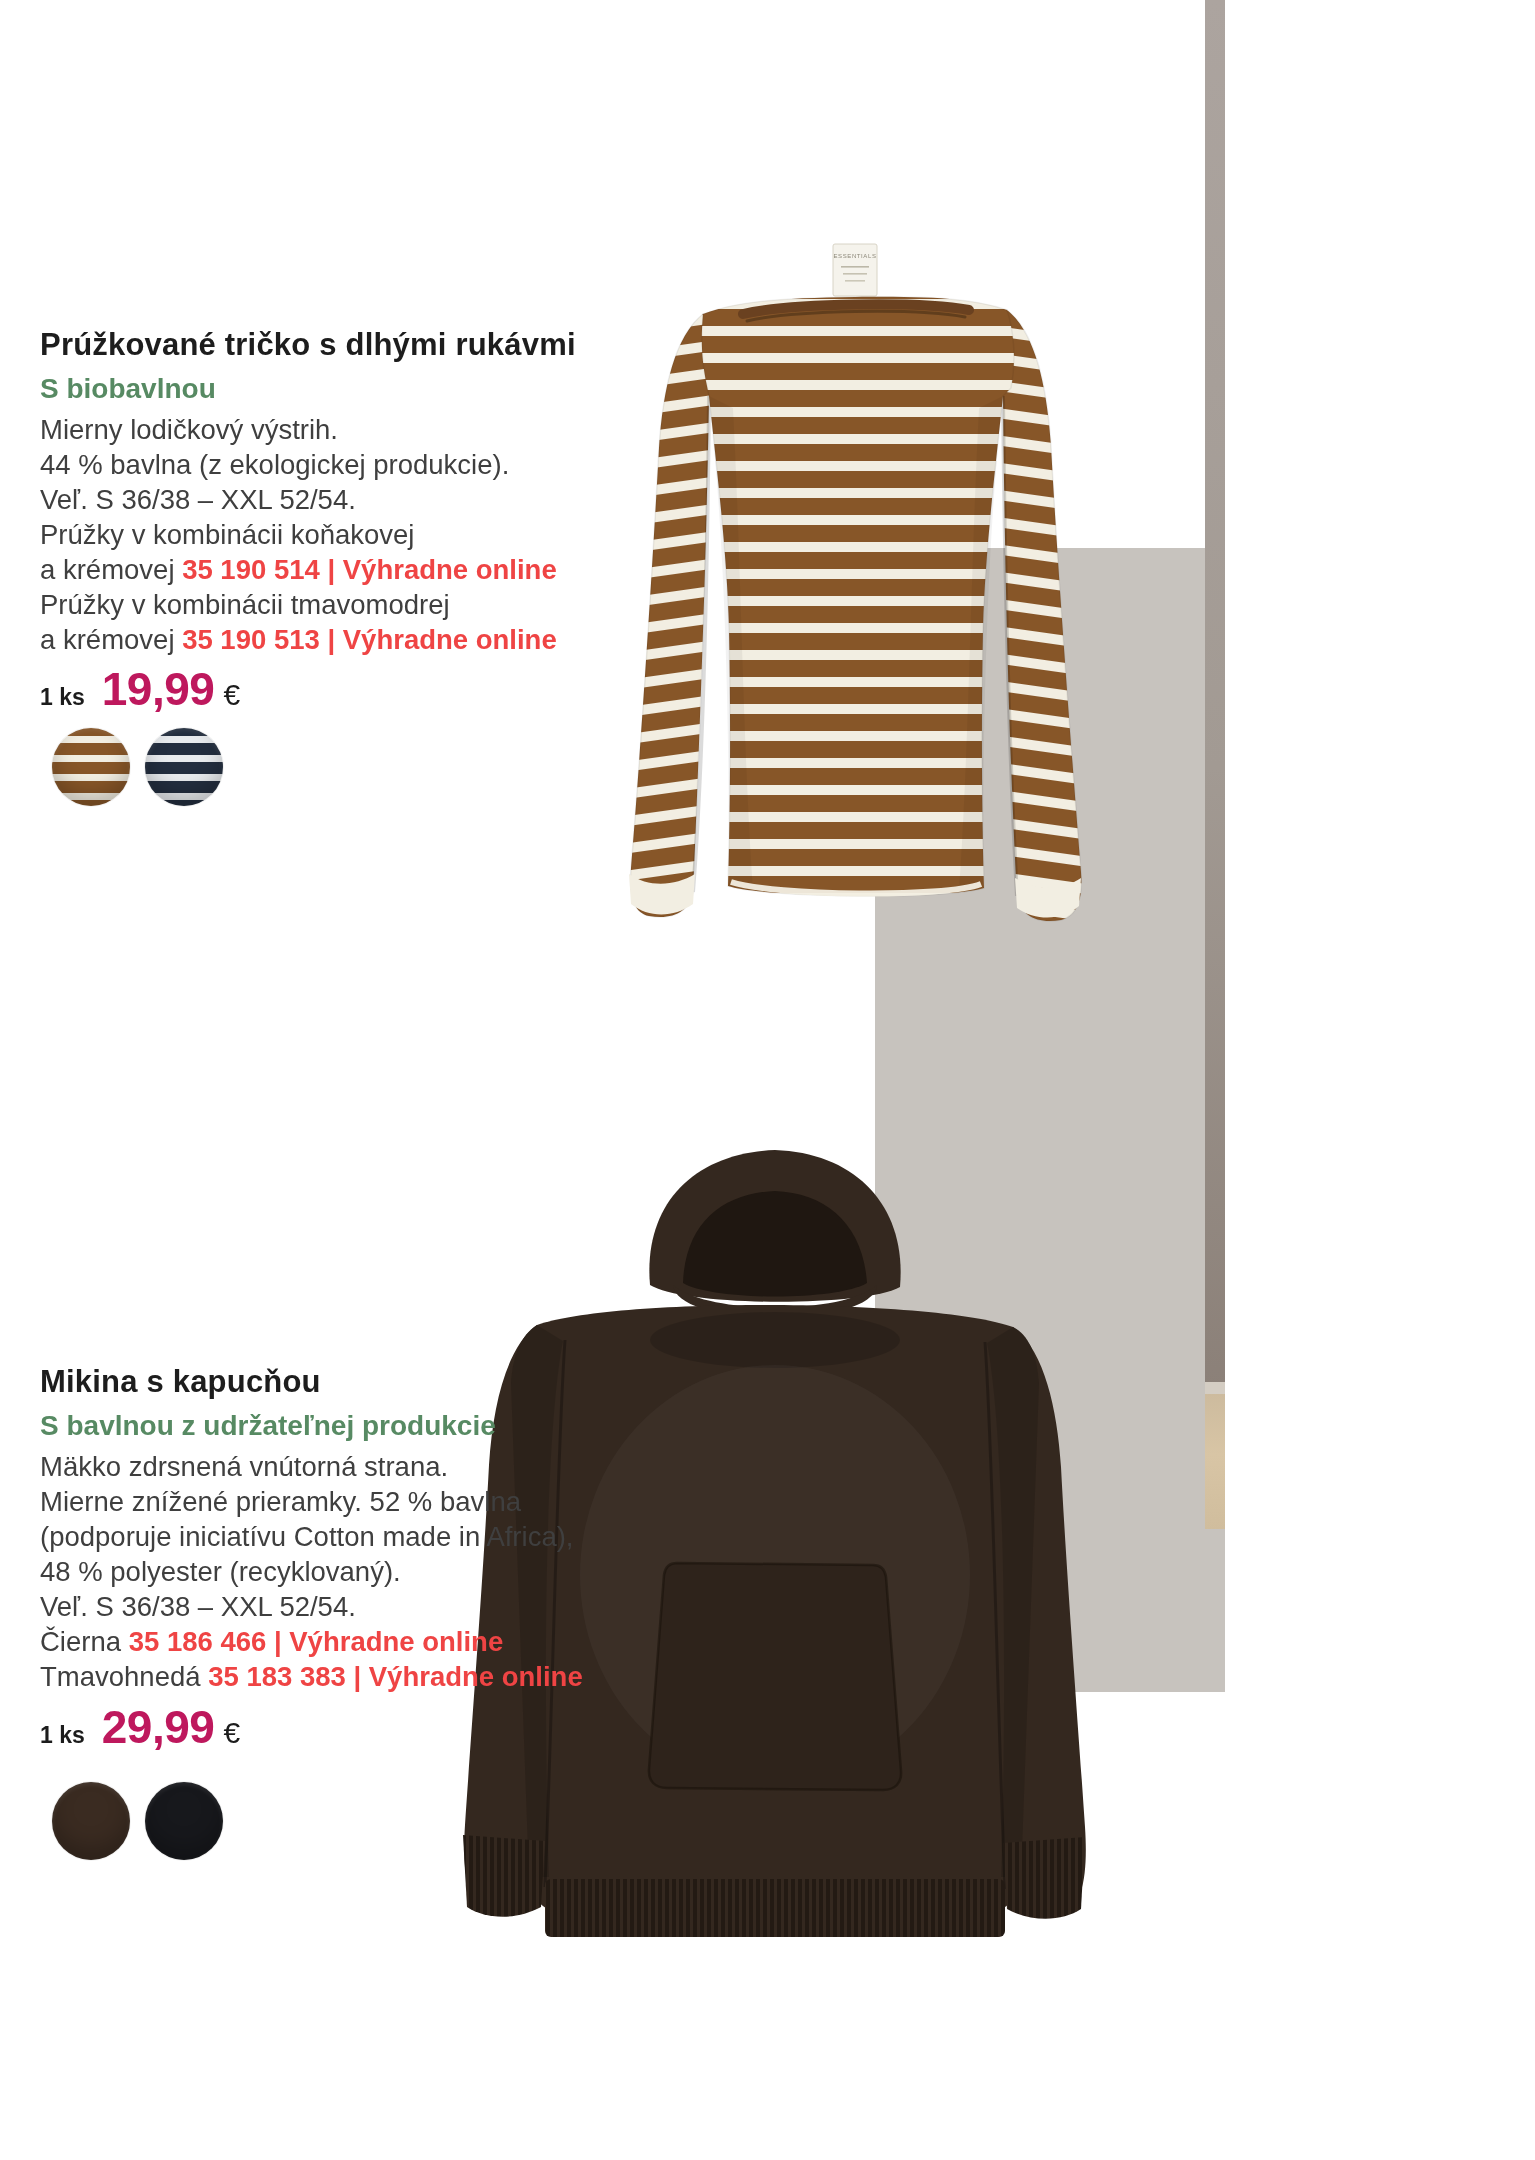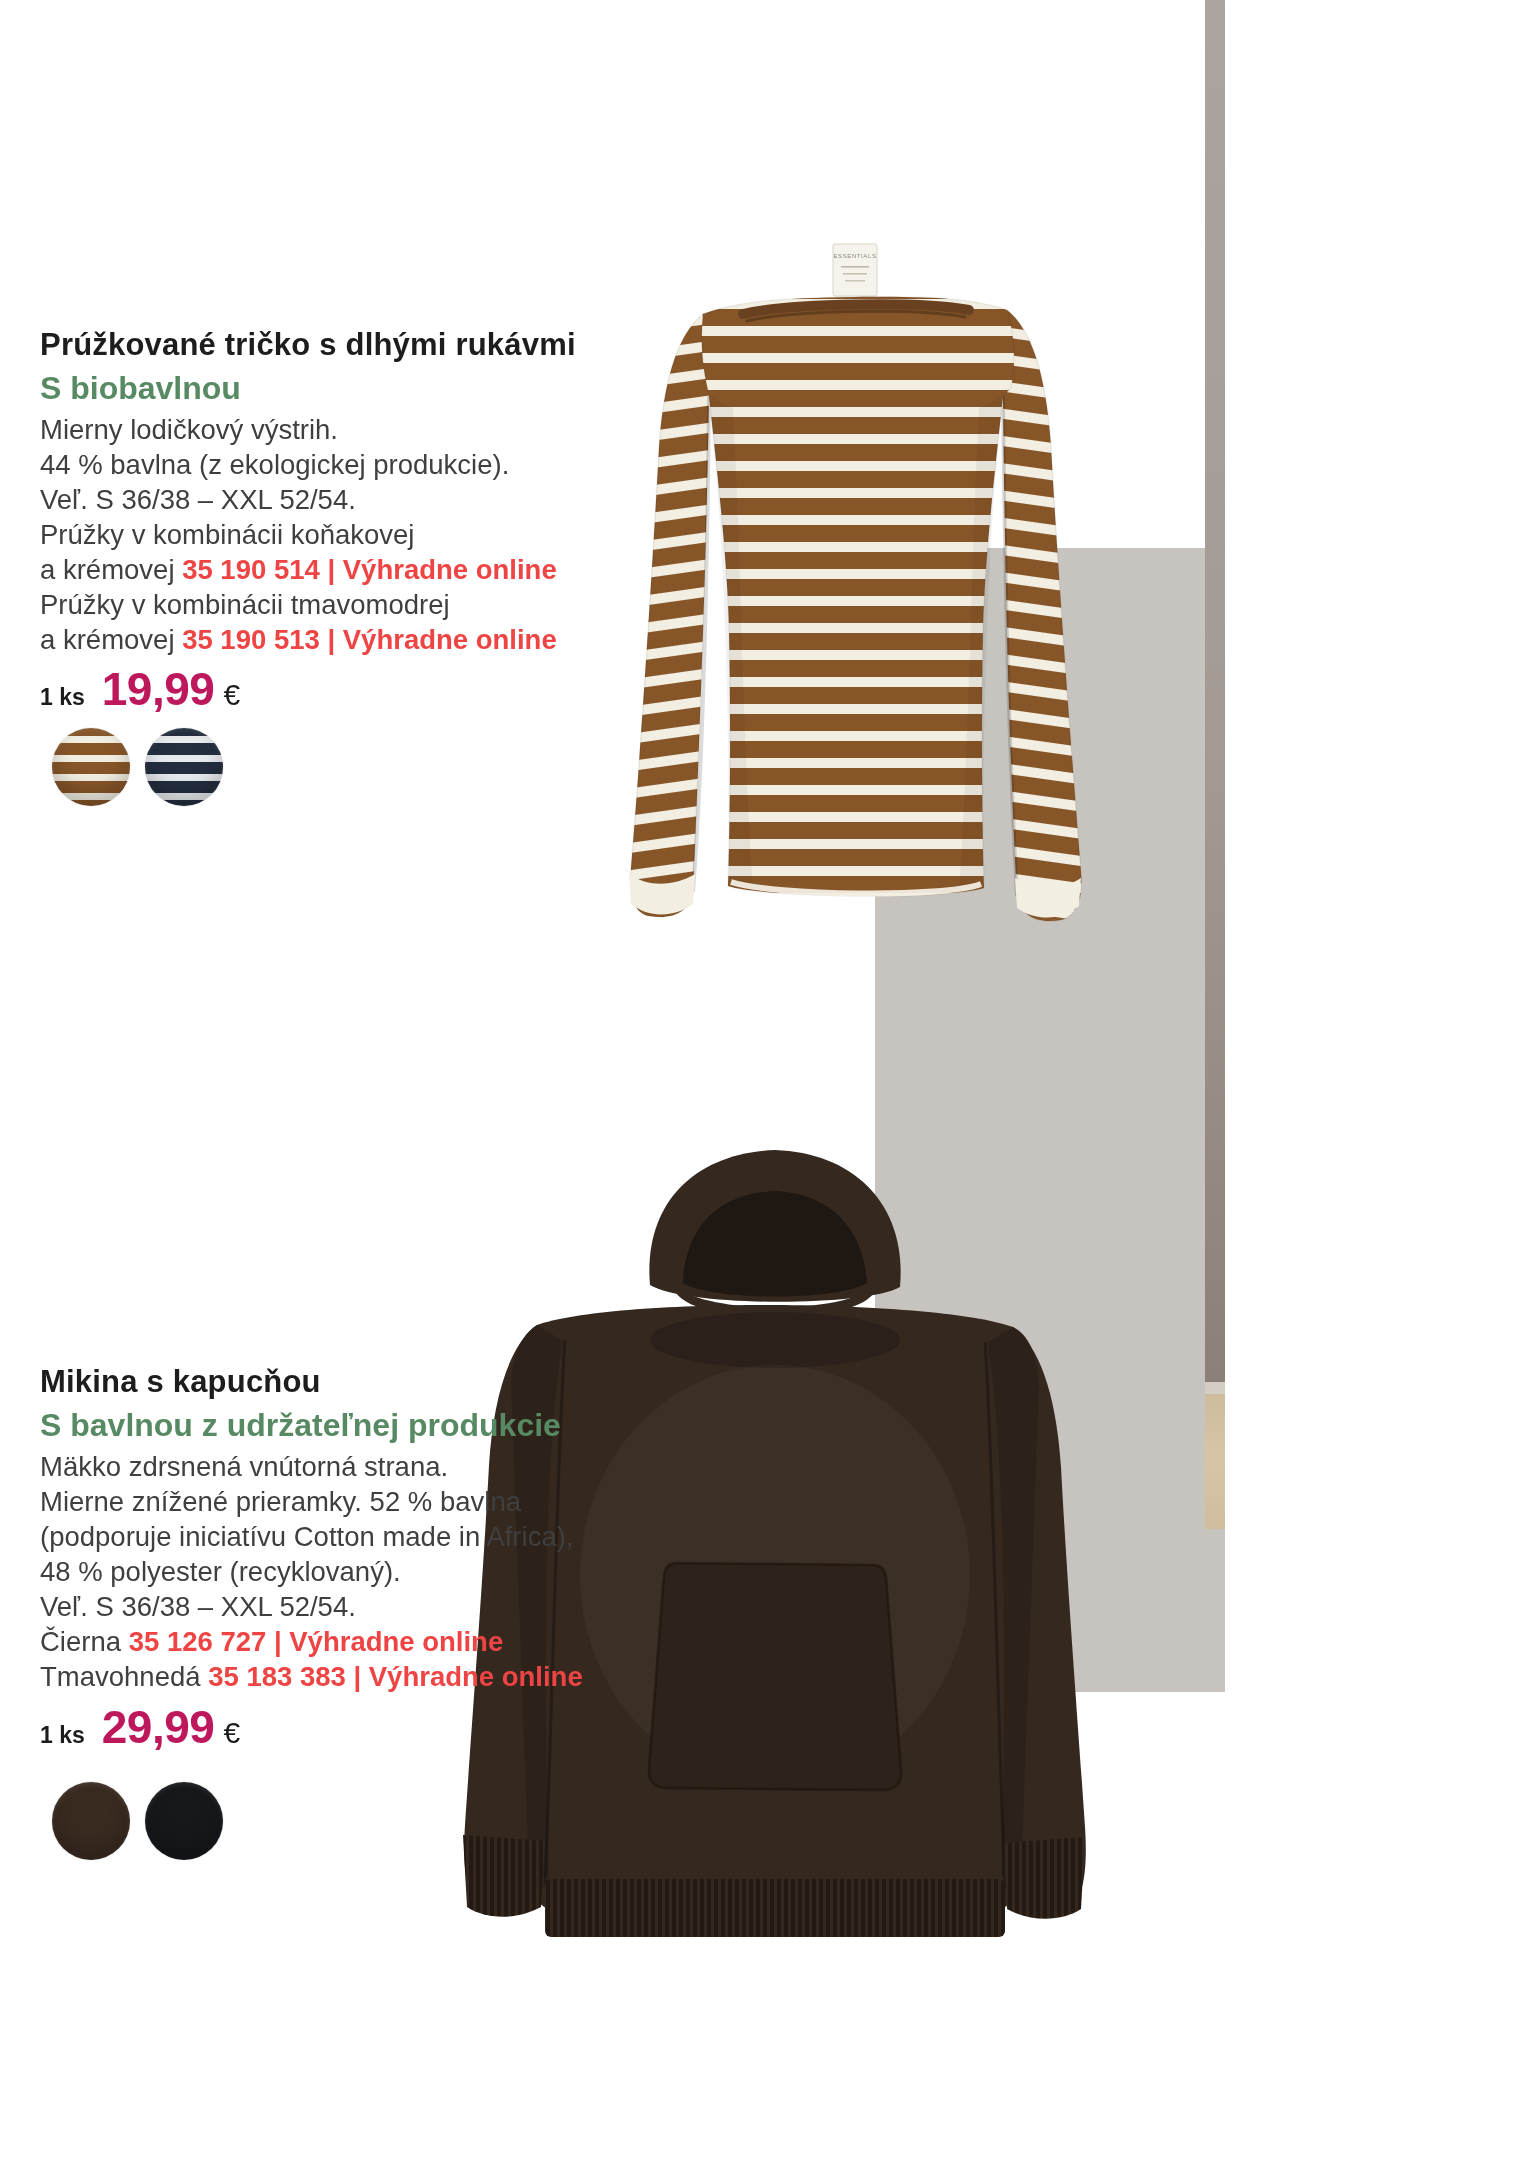--- a/index.html
+++ b/index.html
@@ -42,21 +42,21 @@
   .stone-base-shadow {
     position:absolute; left:0; bottom:0; width:100%; height:20px;
     background:linear-gradient(180deg, rgba(40,32,22,0) 0%, rgba(52,43,32,0.75) 45%, rgba(34,27,19,0.9) 100%);
   }
 
   
   .text-block { position:absolute; left:40px; white-space:nowrap; }
   .tb1 { top:325px; }
   .tb2 { top:1362px; }
   .p-title { margin:0 0 6px 0; font-size:31px; line-height:40px; font-weight:700; color:var(--heading); letter-spacing:.2px; }
-  .p-subtitle { margin:0 0 6px 0; font-size:32px; line-height:35px; font-weight:700; color:var(--accent-green); }
+  .p-subtitle { margin:0 0 6px 0; font-size:28px; line-height:35px; font-weight:700; color:var(--accent-green); }
   .p-line { font-size:27.5px; line-height:35px; color:var(--text); }
   .p-line b { color:#ef4444; }
 
   .price-row { position:absolute; left:40px; display:flex; align-items:baseline; }
   .pr1 { top:662px; }
   .pr2 { top:1700px; }
   .price-qty { font-size:23px; font-weight:700; color:#1c1c1c; margin-right:17px; }
   .price-value { font-size:46px; font-weight:700; color:#be185d; letter-spacing:-0.5px; }
   .price-cur { font-size:30px; font-weight:400; color:#1c1c1c; margin-left:9px; }
 
@@ -221,21 +221,21 @@
 
   <section class="text-block tb2">
     <h2 class="p-title">Mikina s kapucňou</h2>
     <div class="p-subtitle">S bavlnou z udržateľnej produkcie</div>
     <div class="p-lines">
         <div class="p-line"><span>Mäkko zdrsnená vnútorná strana.</span></div>
         <div class="p-line"><span>Mierne znížené prieramky. 52 % bavlna</span></div>
         <div class="p-line"><span>(podporuje iniciatívu Cotton made in Africa),</span></div>
         <div class="p-line"><span>48 % polyester (recyklovaný).</span></div>
         <div class="p-line"><span>Veľ. S 36/38 – XXL 52/54.</span></div>
-        <div class="p-line"><span>Čierna </span><b>35 126 727 | Výhradne online</b></div>
+        <div class="p-line"><span>Čierna </span><b>35 186 466 | Výhradne online</b></div>
         <div class="p-line"><span>Tmavohnedá </span><b>35 183 383 | Výhradne online</b></div>
       </div>
   </section>
   <div class="price-row pr2">
     <span class="price-qty">1 ks</span>
     <span class="price-value">29,99</span>
     <span class="price-cur">€</span>
   </div>
   <div class="swatch-row sw2">
       <div class="swatch" style="background-color: rgb(58, 43, 33);"></div>

